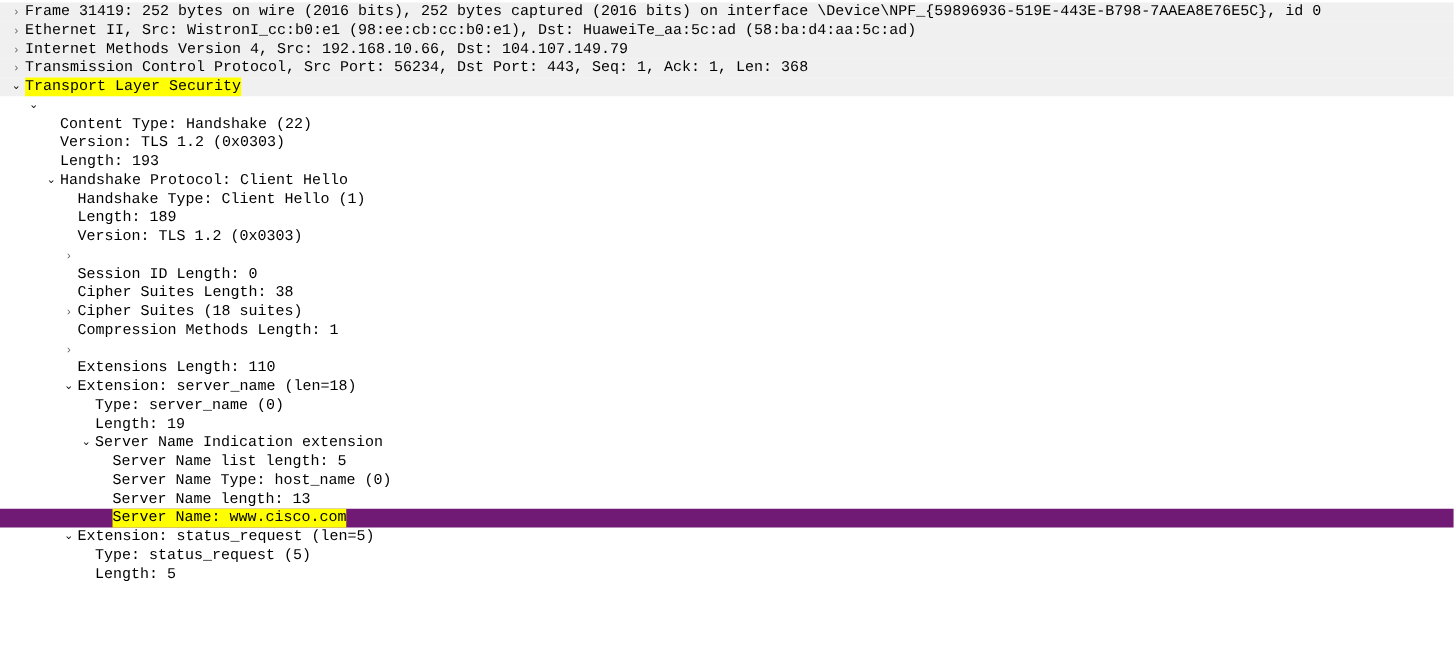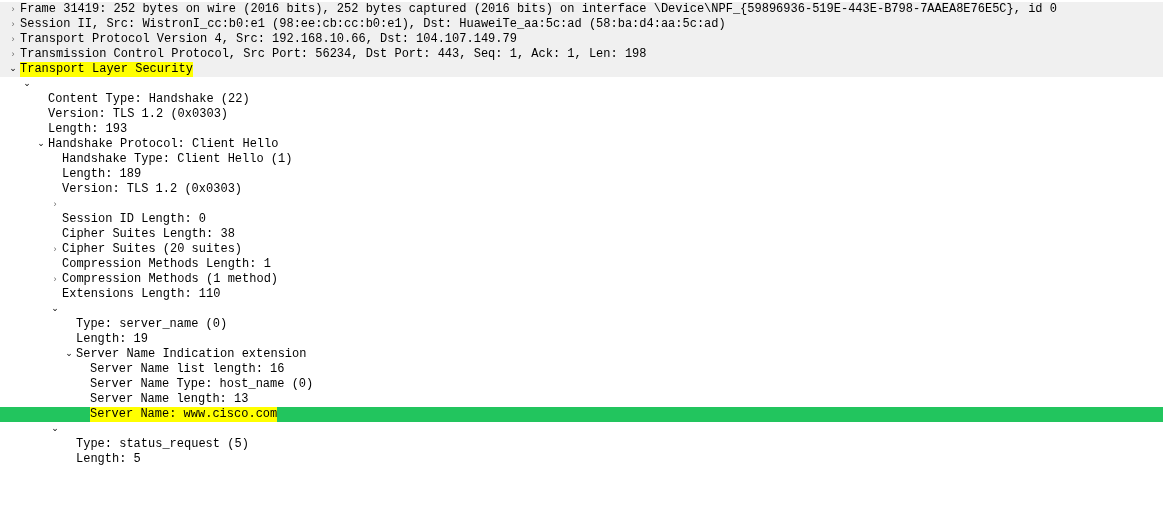--- a/index.html
+++ b/index.html
@@ -28,45 +28,45 @@
     font-family: sans-serif;
     font-size: 9px;
     color: #666;
     cursor: pointer;
     flex-shrink: 0;
   }
   .toggle.open { color:#000; transform: translateY(-1px); }
   .label { display:inline; }
   .topsection { background:#f0f0f0; }
   .hl { background:#ffff00;text-align:center; }
-  .sel { background:#22c55e; }
+  .sel { background:#701a75; }
   .pad { display:inline-block; width:14px; flex-shrink:0; }
 </style>
 </head>
 <body>
 
 <div class="row topsection">
   <span class="indent" style="width:6px"></span>
   <span class="toggle">›</span>
   <span class="label">Frame 31419: 252 bytes on wire (2016 bits), 252 bytes captured (2016 bits) on interface \Device\NPF_{59896936-519E-443E-B798-7AAEA8E76E5C}, id 0</span>
 </div>
 <div class="row topsection">
   <span class="indent" style="width:6px"></span>
   <span class="toggle">›</span>
-  <span class="label">Session II, Src: WistronI_cc:b0:e1 (98:ee:cb:cc:b0:e1), Dst: HuaweiTe_aa:5c:ad (58:ba:d4:aa:5c:ad)</span>
-</div>
-<div class="row topsection">
-  <span class="indent" style="width:6px"></span>
-  <span class="toggle">›</span>
-  <span class="label">Transport Protocol Version 4, Src: 192.168.10.66, Dst: 104.107.149.79</span>
-</div>
-<div class="row topsection">
-  <span class="indent" style="width:6px"></span>
-  <span class="toggle">›</span>
-  <span class="label">Transmission Control Protocol, Src Port: 56234, Dst Port: 443, Seq: 1, Ack: 1, Len: 198</span>
+  <span class="label">Ethernet II, Src: WistronI_cc:b0:e1 (98:ee:cb:cc:b0:e1), Dst: HuaweiTe_aa:5c:ad (58:ba:d4:aa:5c:ad)</span>
+</div>
+<div class="row topsection">
+  <span class="indent" style="width:6px"></span>
+  <span class="toggle">›</span>
+  <span class="label">Internet Methods Version 4, Src: 192.168.10.66, Dst: 104.107.149.79</span>
+</div>
+<div class="row topsection">
+  <span class="indent" style="width:6px"></span>
+  <span class="toggle">›</span>
+  <span class="label">Transmission Control Protocol, Src Port: 56234, Dst Port: 443, Seq: 1, Ack: 1, Len: 368</span>
 </div>
 <div class="row topsection">
   <span class="indent" style="width:6px"></span>
   <span class="toggle open">⌄</span>
   <span class="label hl">Transport Layer Security</span>
 </div>
 
 <div class="row">
   <span class="indent" style="width:6px"></span>
     <span class="pad"></span>
@@ -148,53 +148,53 @@
     <span class="pad"></span>
     <span class="pad"></span>
   <span class="label">Cipher Suites Length: 38</span>
 </div>
 <div class="row">
   <span class="indent" style="width:6px"></span>
     <span class="pad"></span>
     <span class="pad"></span>
     <span class="pad"></span>
   <span class="toggle">›</span>
-  <span class="label">Cipher Suites (20 suites)</span>
+  <span class="label">Cipher Suites (18 suites)</span>
 </div>
 <div class="row">
   <span class="indent" style="width:6px"></span>
     <span class="pad"></span>
     <span class="pad"></span>
     <span class="pad"></span>
     <span class="pad"></span>
   <span class="label">Compression Methods Length: 1</span>
 </div>
 <div class="row">
   <span class="indent" style="width:6px"></span>
     <span class="pad"></span>
     <span class="pad"></span>
     <span class="pad"></span>
   <span class="toggle">›</span>
-  <span class="label">Compression Methods (1 method)</span>
 </div>
 <div class="row">
   <span class="indent" style="width:6px"></span>
     <span class="pad"></span>
     <span class="pad"></span>
     <span class="pad"></span>
     <span class="pad"></span>
   <span class="label">Extensions Length: 110</span>
 </div>
 
 <div class="row">
   <span class="indent" style="width:6px"></span>
     <span class="pad"></span>
     <span class="pad"></span>
     <span class="pad"></span>
   <span class="toggle open">⌄</span>
+  <span class="label">Extension: server_name (len=18)</span>
 </div>
 <div class="row">
   <span class="indent" style="width:6px"></span>
     <span class="pad"></span>
     <span class="pad"></span>
     <span class="pad"></span>
     <span class="pad"></span>
     <span class="pad"></span>
   <span class="label">Type: server_name (0)</span>
 </div>
@@ -217,21 +217,21 @@
   <span class="label">Server Name Indication extension</span>
 </div>
 <div class="row">
   <span class="indent" style="width:6px"></span>
     <span class="pad"></span>
     <span class="pad"></span>
     <span class="pad"></span>
     <span class="pad"></span>
     <span class="pad"></span>
     <span class="pad"></span>
-  <span class="label">Server Name list length: 16</span>
+  <span class="label">Server Name list length: 5</span>
 </div>
 <div class="row">
   <span class="indent" style="width:6px"></span>
     <span class="pad"></span>
     <span class="pad"></span>
     <span class="pad"></span>
     <span class="pad"></span>
     <span class="pad"></span>
     <span class="pad"></span>
   <span class="label">Server Name Type: host_name (0)</span>
@@ -256,20 +256,21 @@
     <span class="pad"></span>
   <span class="label hl">Server Name: www.cisco.com</span>
 </div>
 
 <div class="row">
   <span class="indent" style="width:6px"></span>
     <span class="pad"></span>
     <span class="pad"></span>
     <span class="pad"></span>
   <span class="toggle open">⌄</span>
+  <span class="label">Extension: status_request (len=5)</span>
 </div>
 <div class="row">
   <span class="indent" style="width:6px"></span>
     <span class="pad"></span>
     <span class="pad"></span>
     <span class="pad"></span>
     <span class="pad"></span>
     <span class="pad"></span>
   <span class="label">Type: status_request (5)</span>
 </div>

